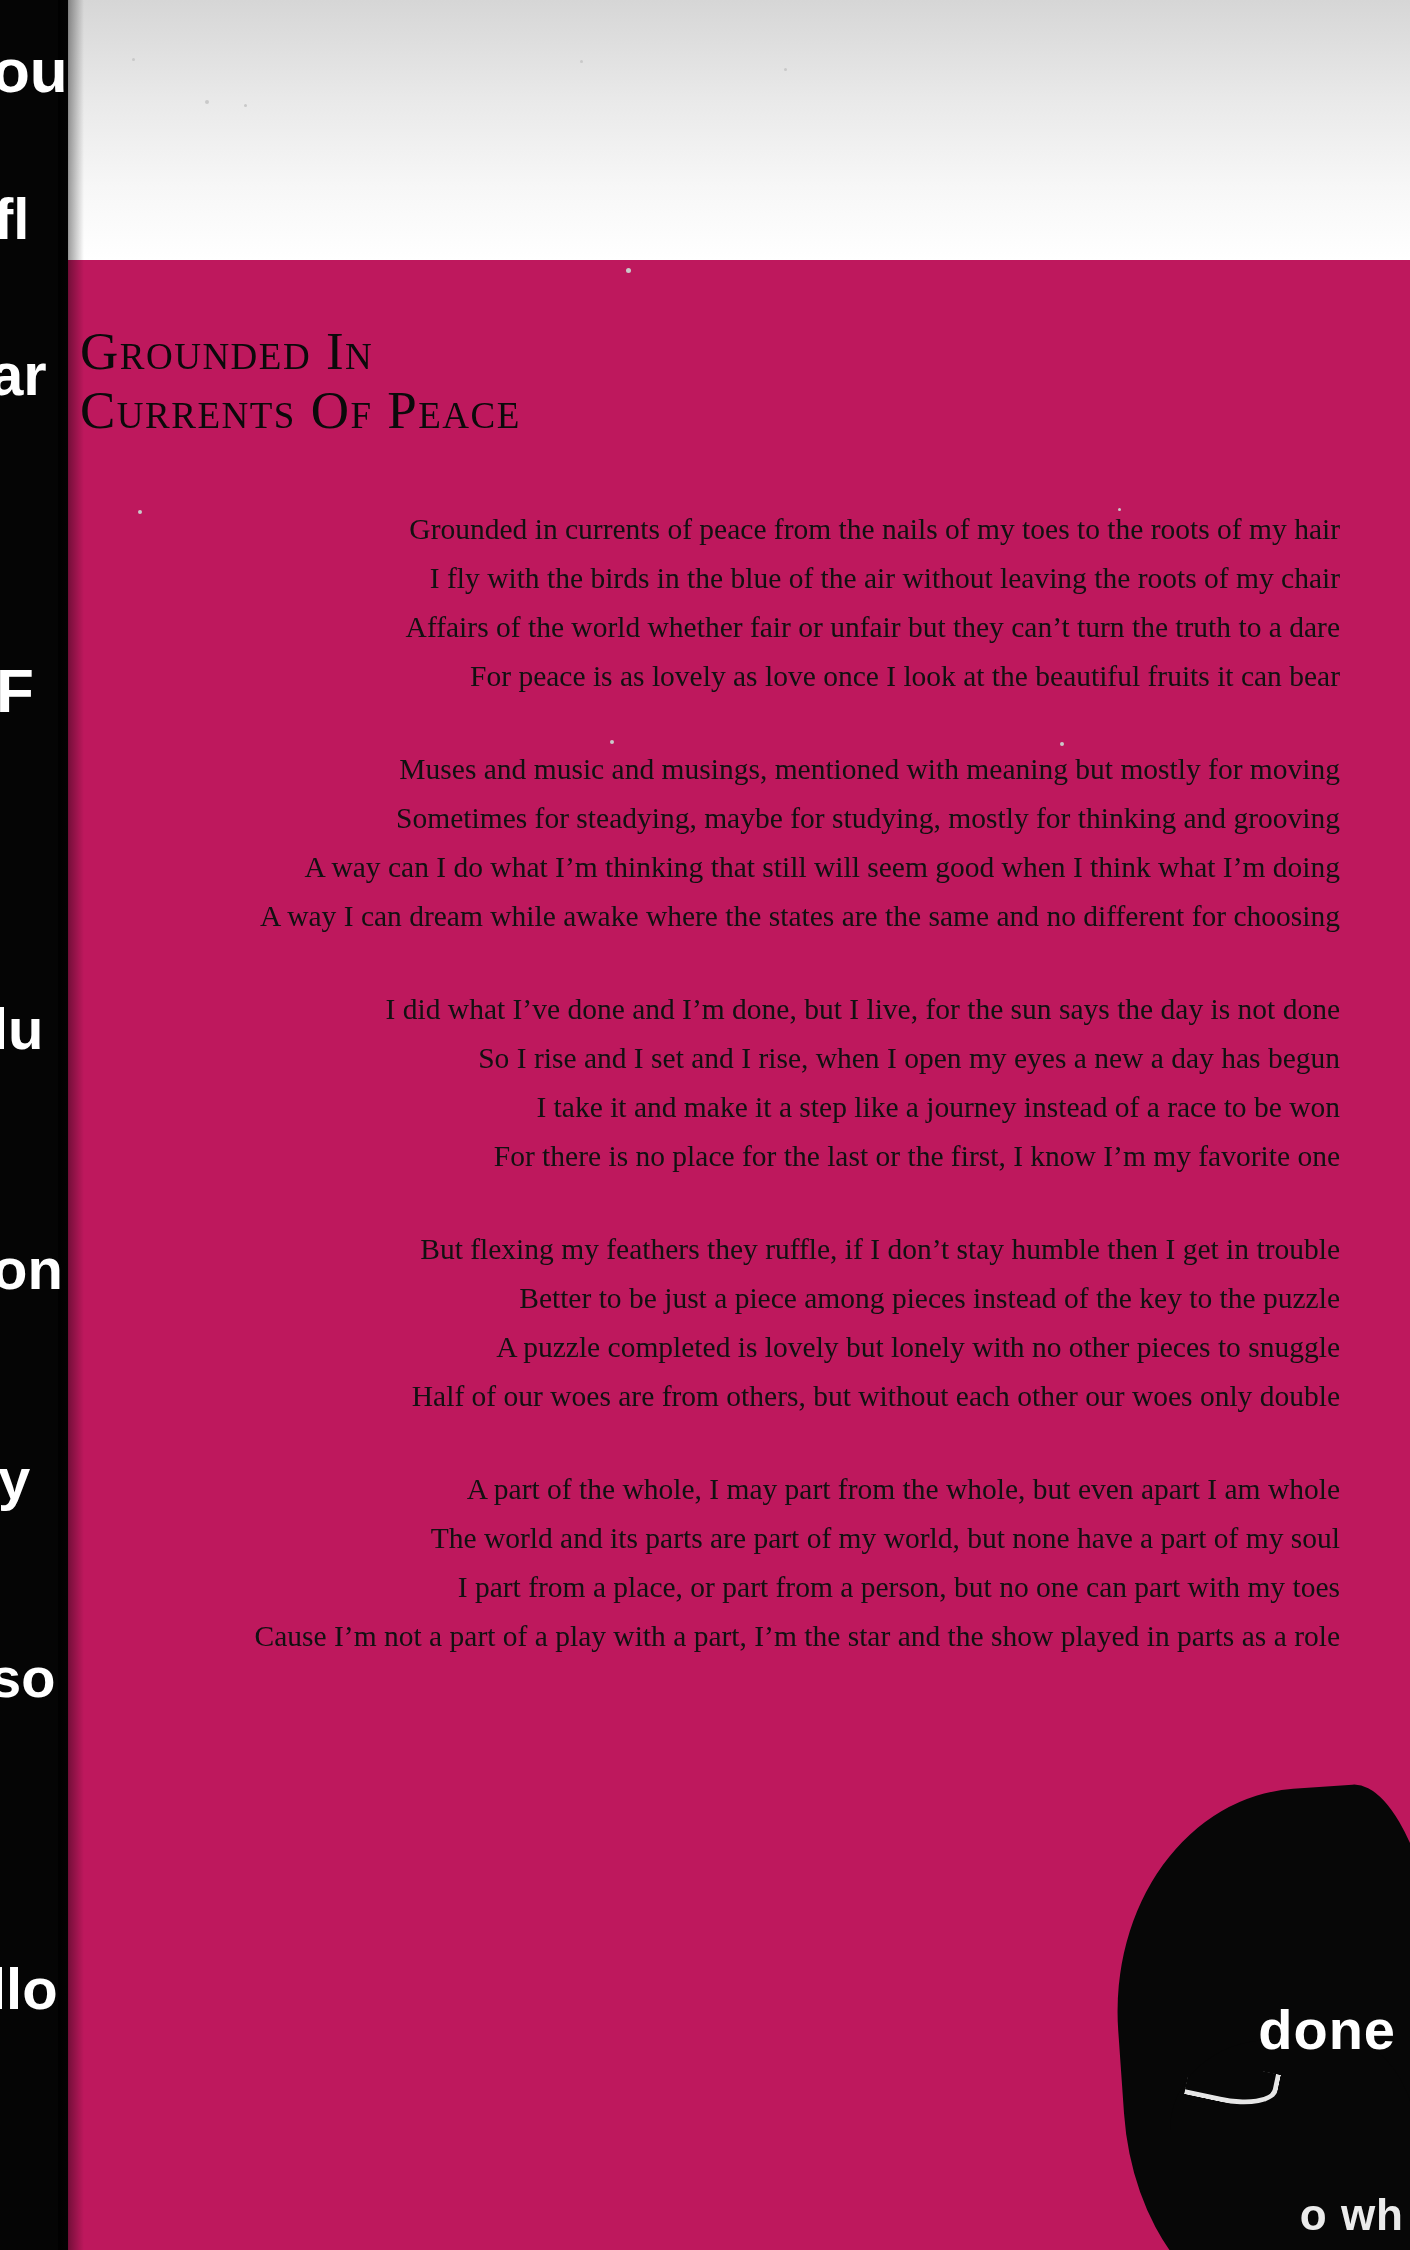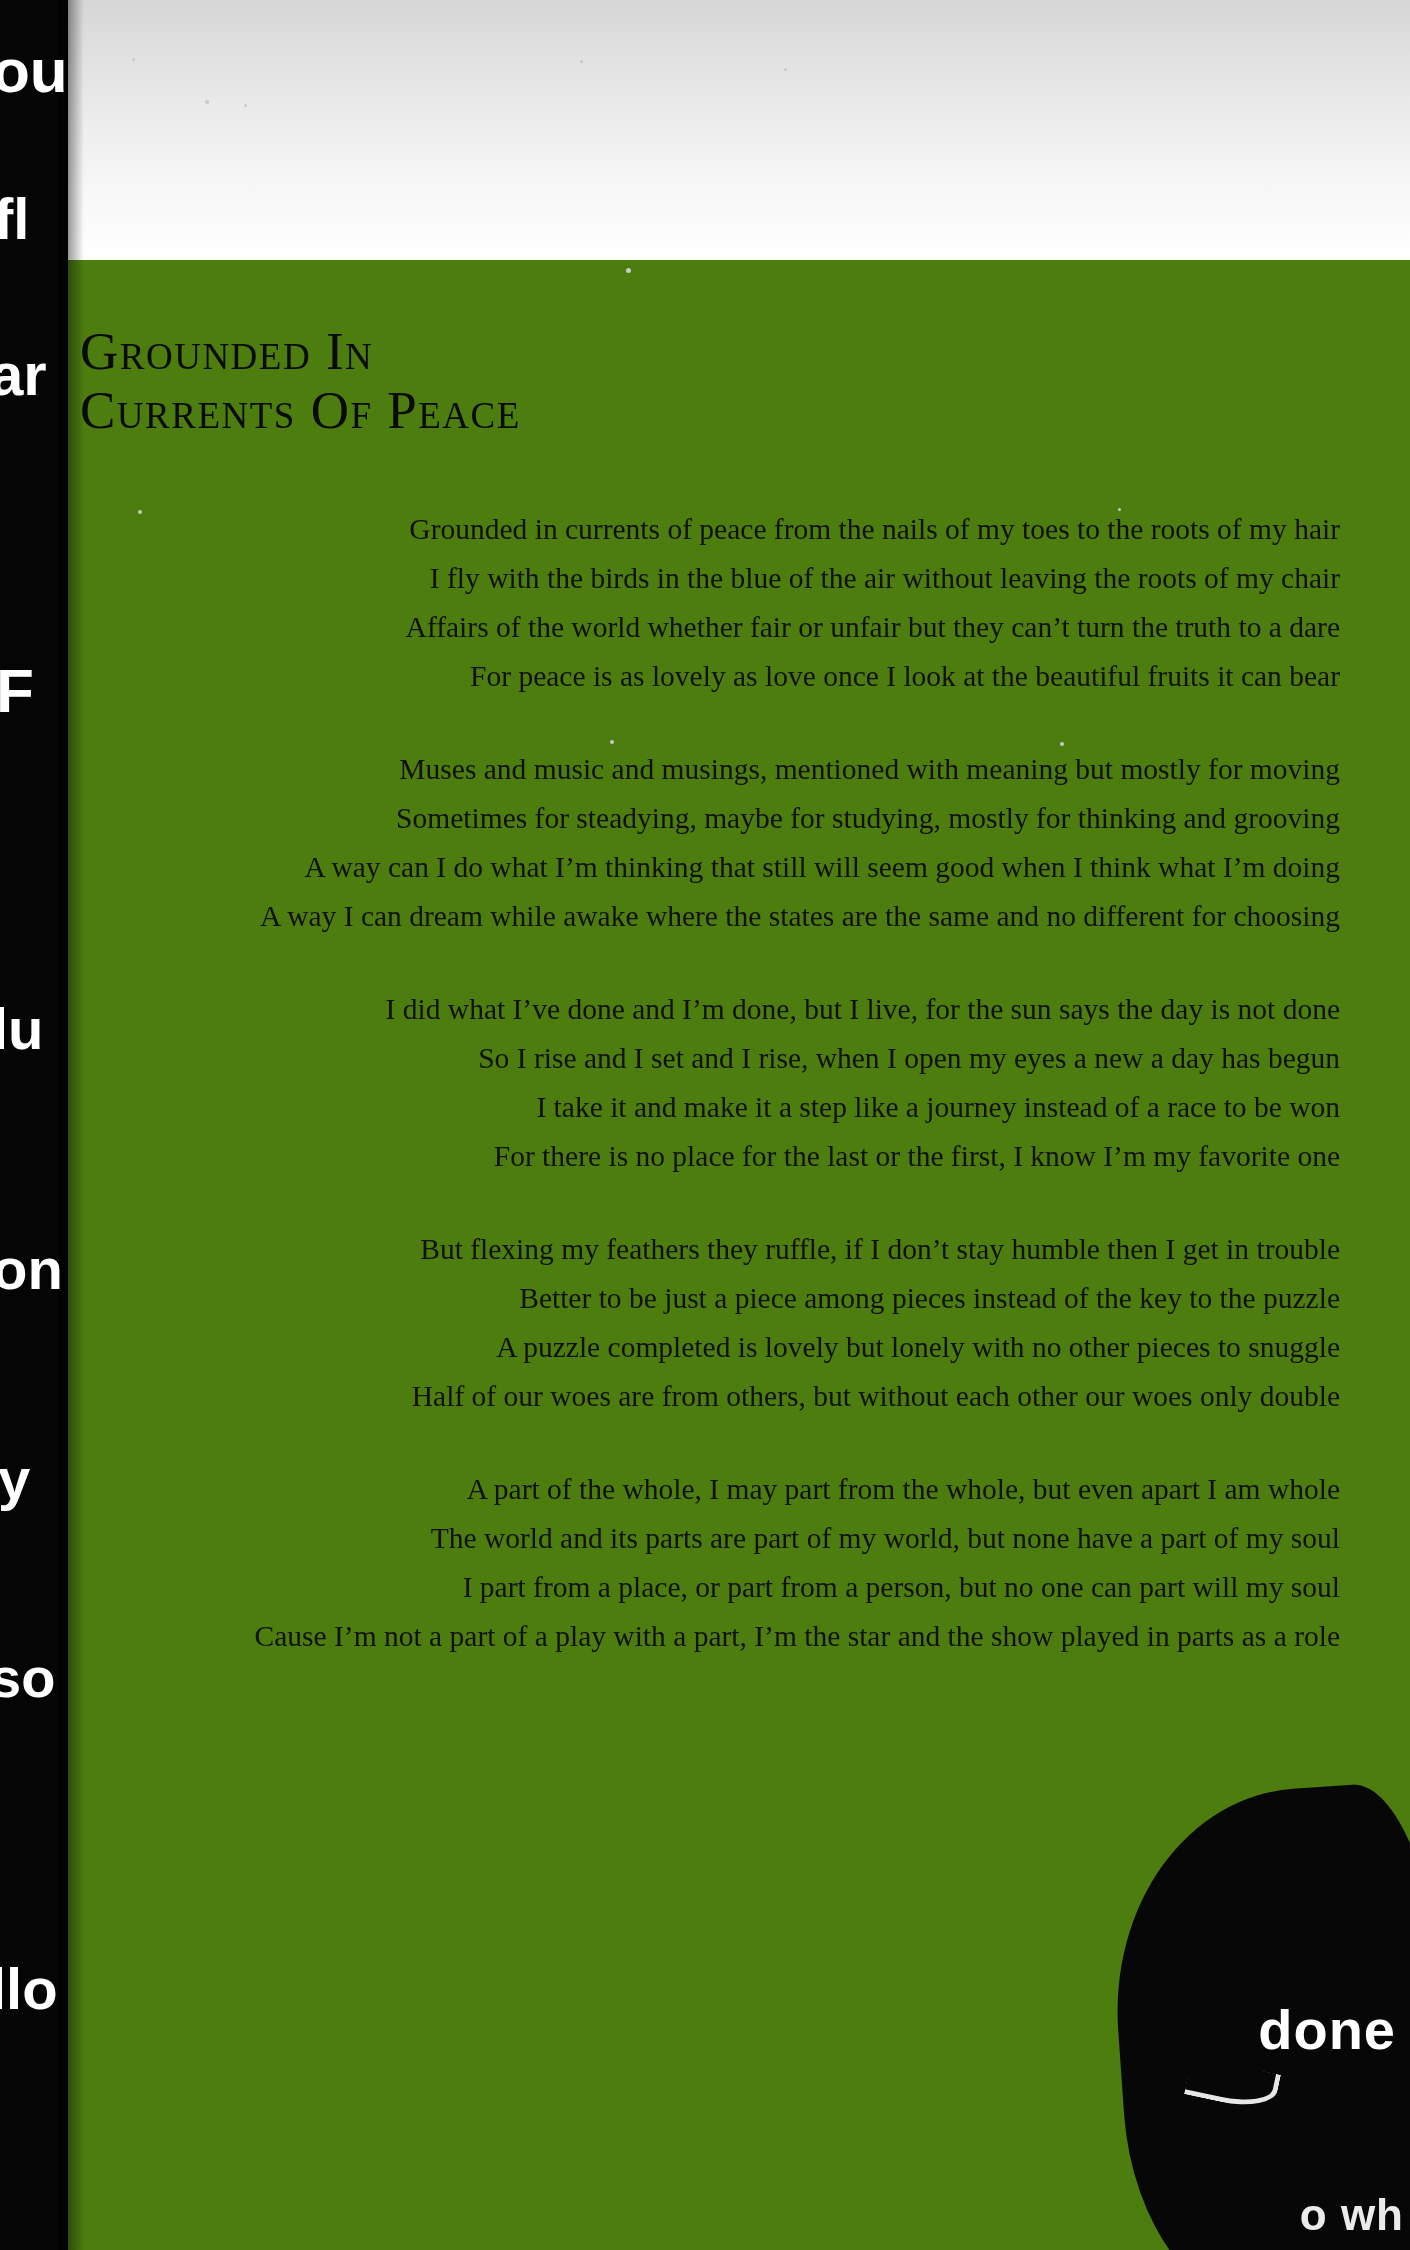--- a/index.html
+++ b/index.html
@@ -12,21 +12,21 @@
     height: 2250px;
     overflow: hidden;
     font-family: "Liberation Serif", serif;
   }
 
   
   .page {
     position: relative;
     width: 1410px;
     height: 2250px;
-    background: #4d7c0f;
+    background: #be185d;
     overflow: hidden;
   }
 
   
   .scan-top-wash {
     position: absolute;
     left: 0;
     top: 0;
     width: 1410px;
     height: 260px;
@@ -251,21 +251,21 @@
       <div class="stanza">
         <span class="line">But flexing my feathers they ruffle, if I don’t stay humble then I get in trouble</span>
         <span class="line">Better to be just a piece among pieces instead of the key to the puzzle</span>
         <span class="line">A puzzle completed is lovely but lonely with no other pieces to snuggle</span>
         <span class="line">Half of our woes are from others, but without each other our woes only double</span>
       </div>
 
       <div class="stanza">
         <span class="line">A part of the whole, I may part from the whole, but even apart I am whole</span>
         <span class="line">The world and its parts are part of my world, but none have a part of my soul</span>
-        <span class="line">I part from a place, or part from a person, but no one can part will my soul</span>
+        <span class="line">I part from a place, or part from a person, but no one can part with my toes</span>
         <span class="line">Cause I’m not a part of a play with a part, I’m the star and the show played in parts as a role</span>
       </div>
 
     </div>
   </div>
 
   <div class="corner-blob"></div>
   <div class="corner-blob-2"></div>
   <div class="corner-word">done</div>
   <div class="corner-swoosh"></div>

